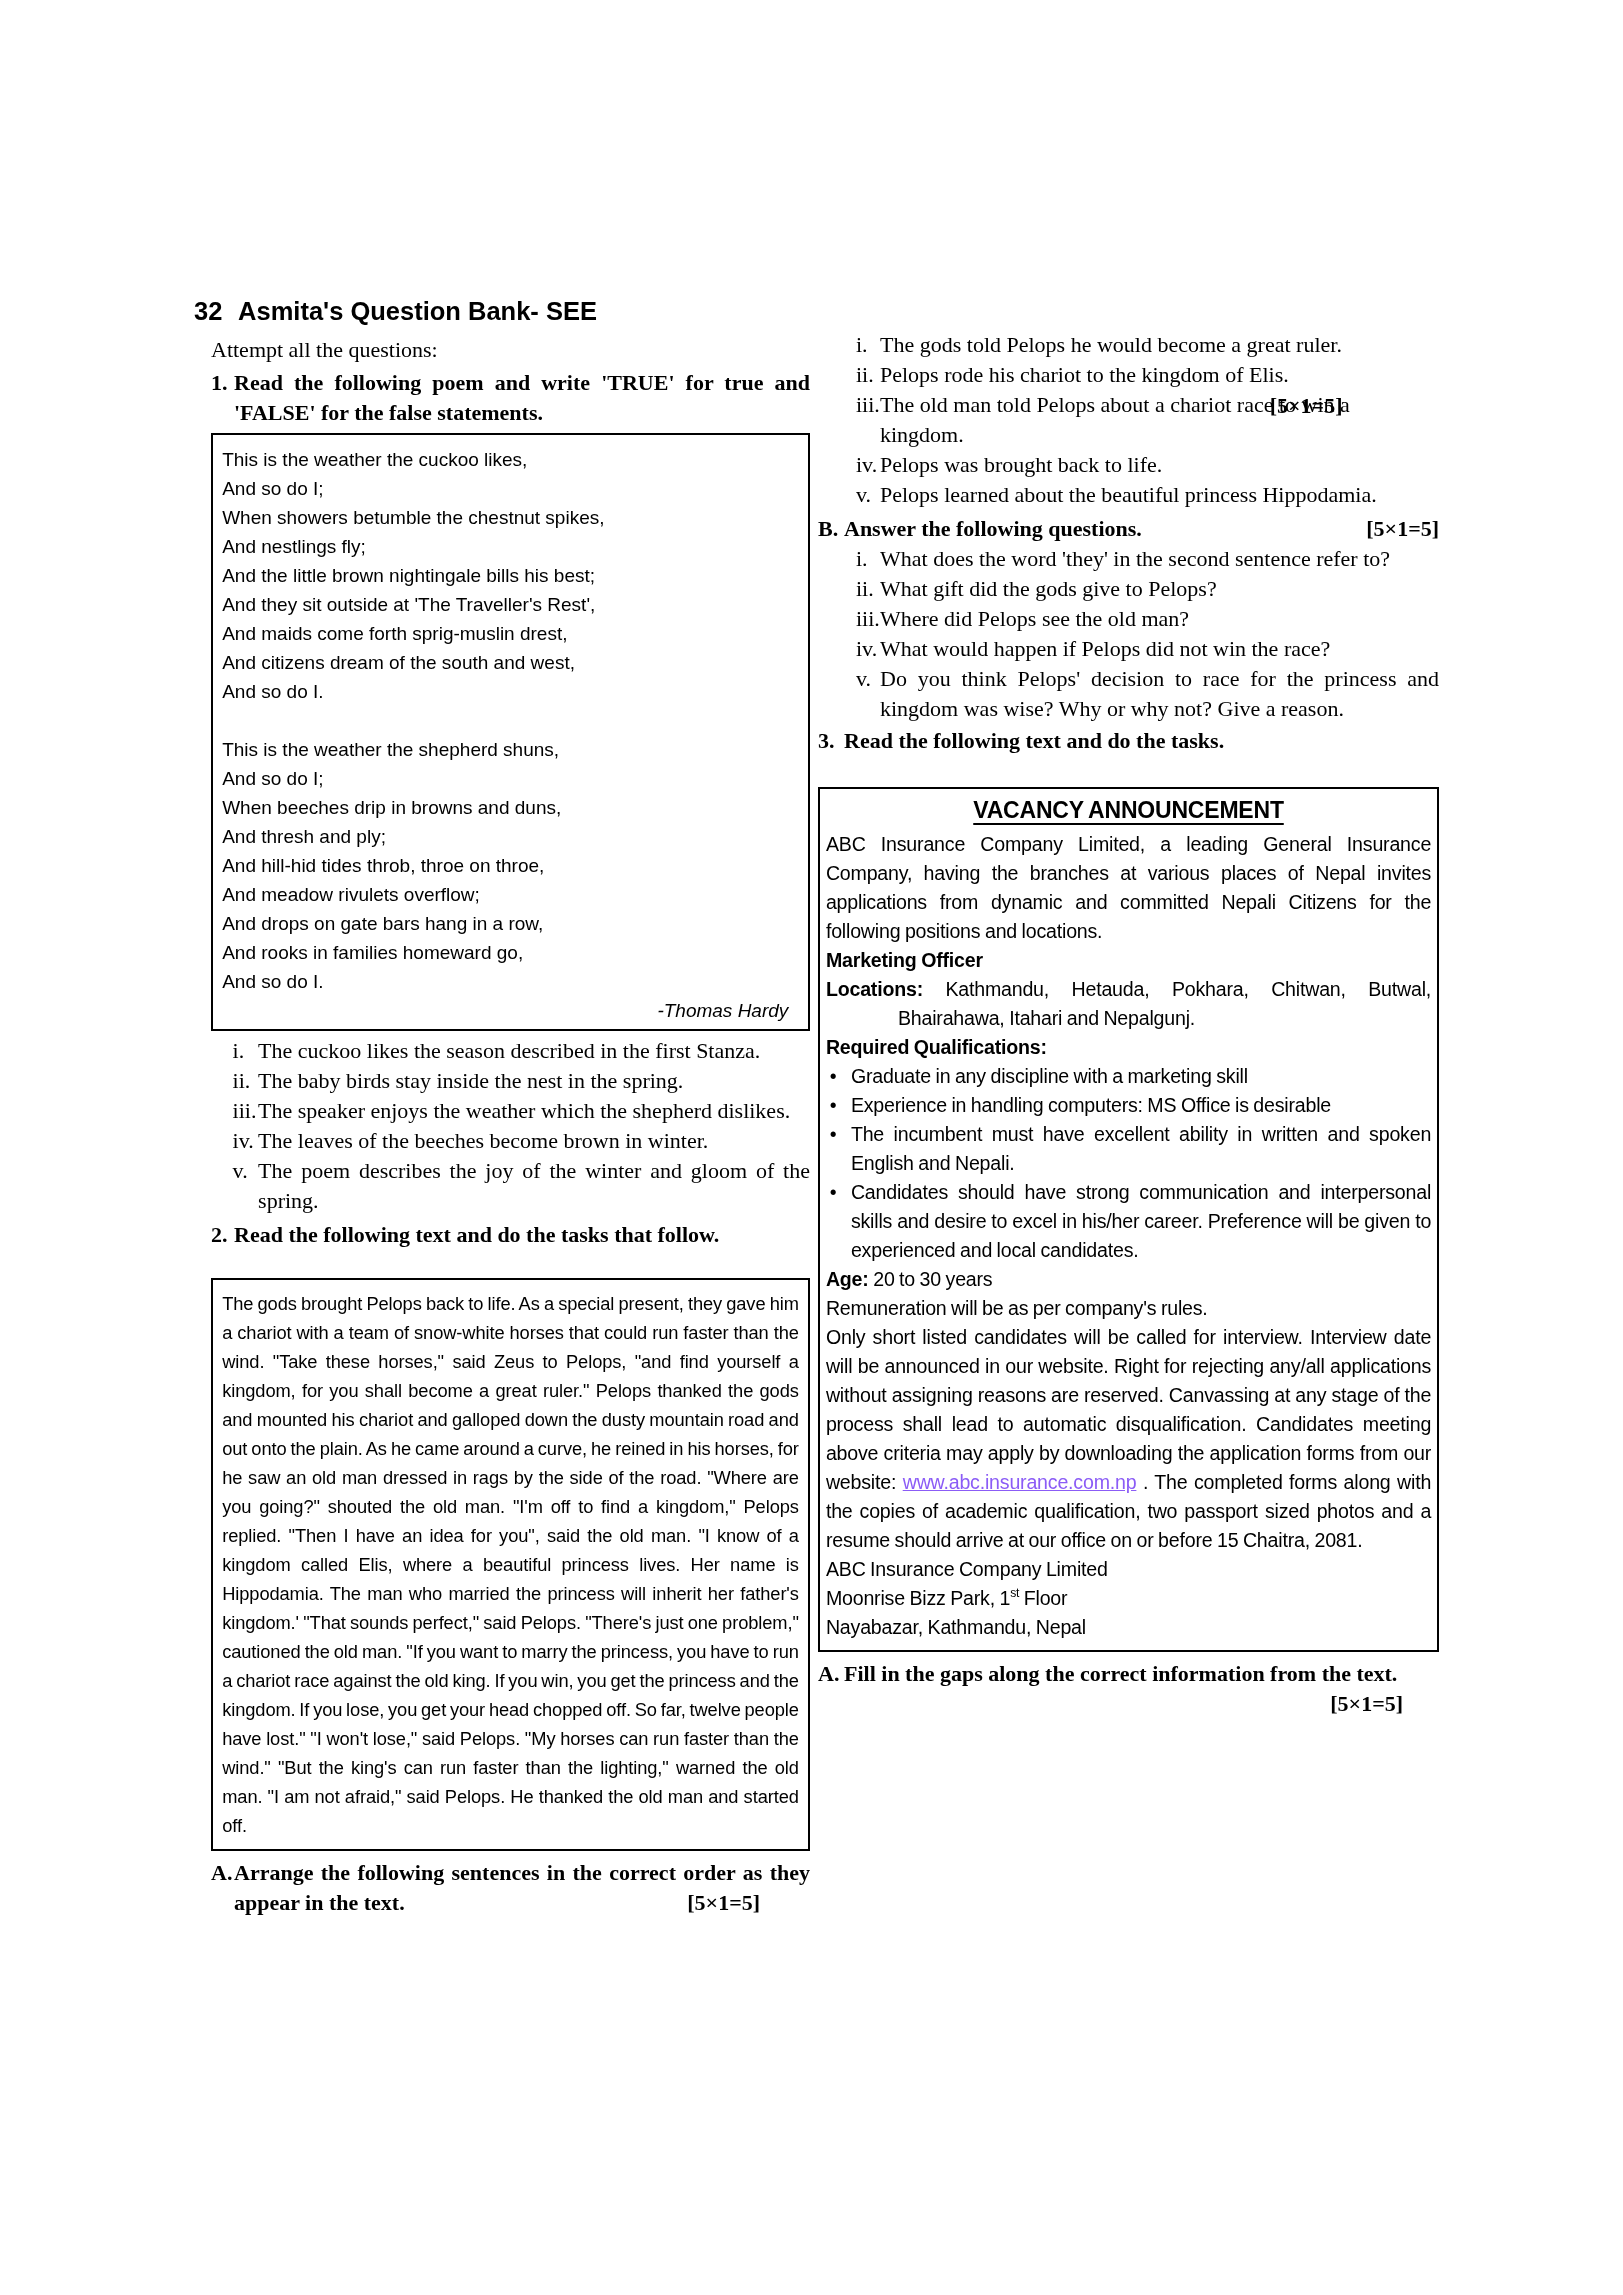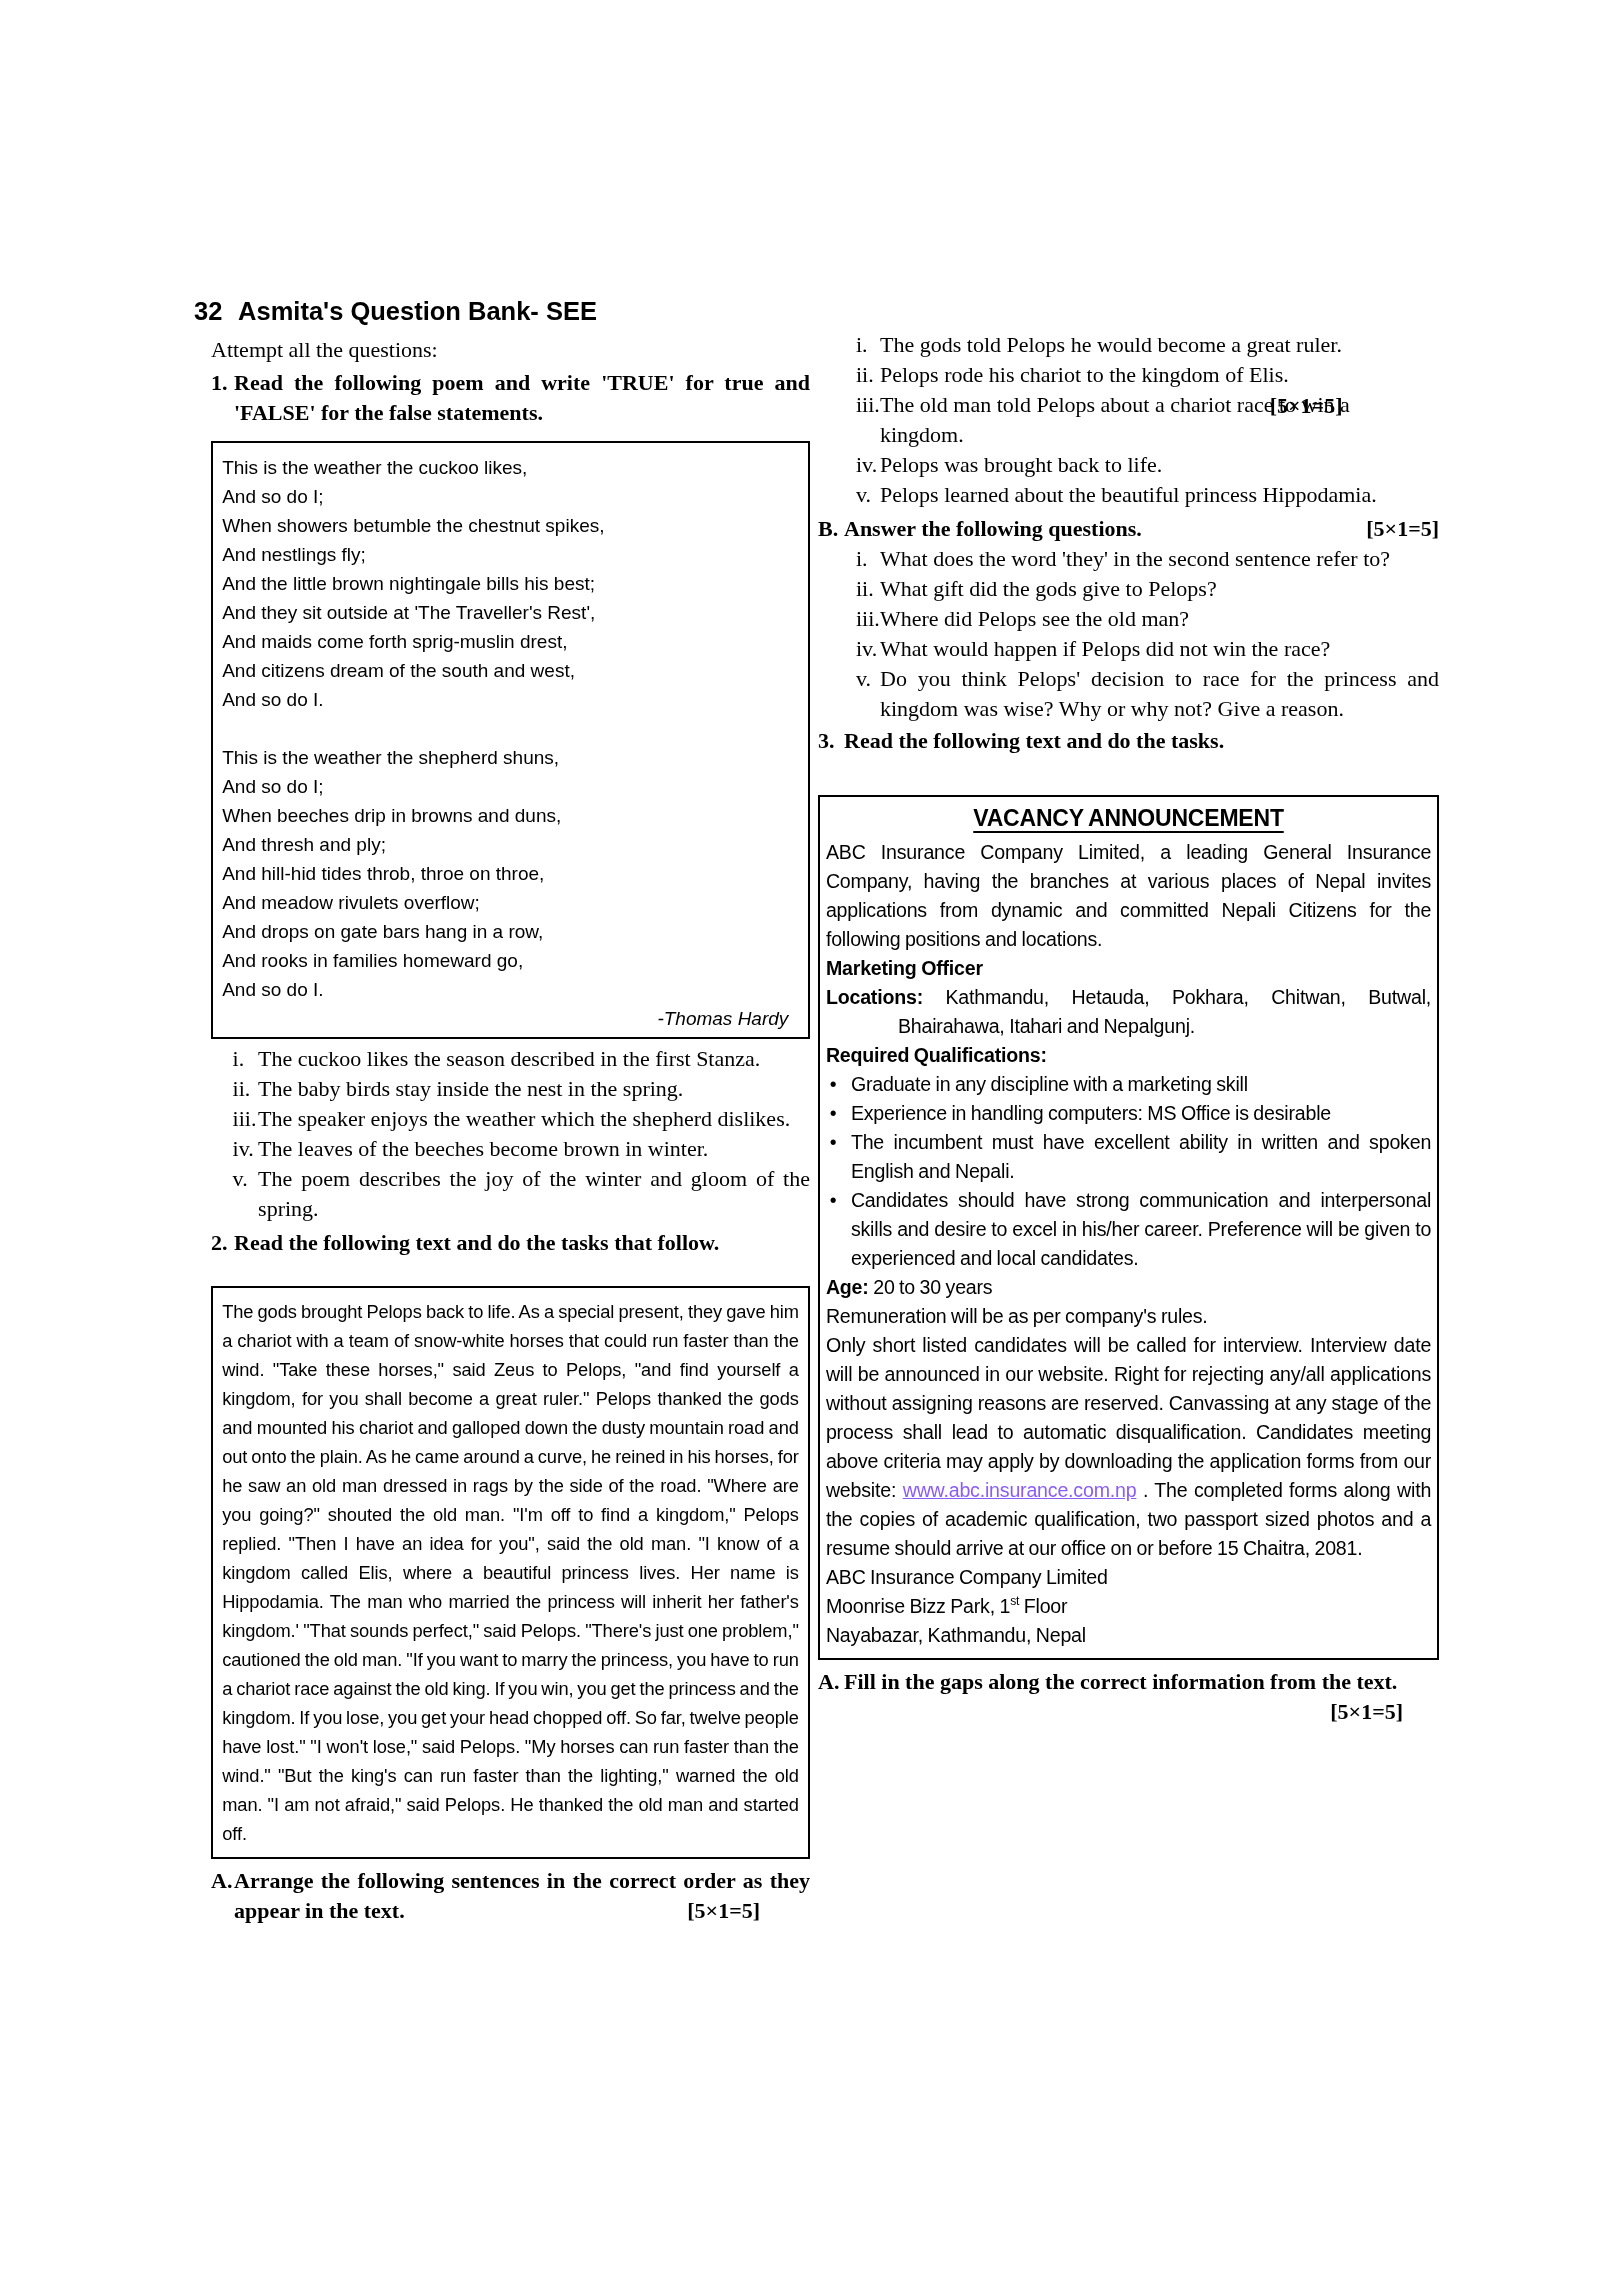--- a/index.html
+++ b/index.html
@@ -25,29 +25,29 @@
 
   .ritem{display:flex}
   .col-left .ritem{margin-left:21.6px}
   .col-right .ritem{margin-left:38px}
   .ritem .rnum{flex:0 0 25.5px}
   .col-right .ritem .rnum{flex:0 0 24px}
   .ritem .rtext{flex:1;text-align:justify}
   .rlist{margin-top:5.2px}
 
   .textbox{border:2.6px solid #000;font-family:"Liberation Sans",sans-serif}
-  .poem-box{margin-top:13px;padding:10.5px 9.2px 3.9px;font-size:19px;line-height:29px}
+  .poem-box{margin-top:5px;padding:10.5px 9.2px 3.9px;font-size:19px;line-height:29px}
   .stanza{white-space:pre-line}
   .stanza-2{margin-top:29px}
   .poem-author{text-align:right;font-style:italic;padding-right:10.5px}
 
   .passage-box{margin-top:28px;padding:9.2px;font-size:18.3px;line-height:29px;letter-spacing:-0.1px;word-spacing:-1.3px}
   .passage-box p{text-align:justify}
 
-  .vacancy-box{margin-top:39px;padding:6.5px 5.9px 7.9px;font-size:19.6px;line-height:29px;letter-spacing:-0.2px;word-spacing:-0.7px}
+  .vacancy-box{margin-top:31px;padding:6.5px 5.9px 7.9px;font-size:19.6px;line-height:29px;letter-spacing:-0.2px;word-spacing:-0.7px}
   .vtitle{text-align:center;font-weight:bold;font-size:23px;text-decoration:underline;text-underline-offset:4.6px;margin-bottom:5.2px}
   .vjust{text-align:justify}
   .vbold{font-weight:bold}
   .locations{padding-left:72px;text-indent:-72px;text-align:justify}
   .vbullet{display:flex}
   .vbullet .dot{flex:0 0 25px;padding-left:3.9px}
   .vbullet .btext{flex:1;text-align:justify}
   .vlink{color:#8b5cf6;text-decoration:underline;cursor:pointer}
   sup{font-size:0.62em;vertical-align:super;line-height:0}
 

